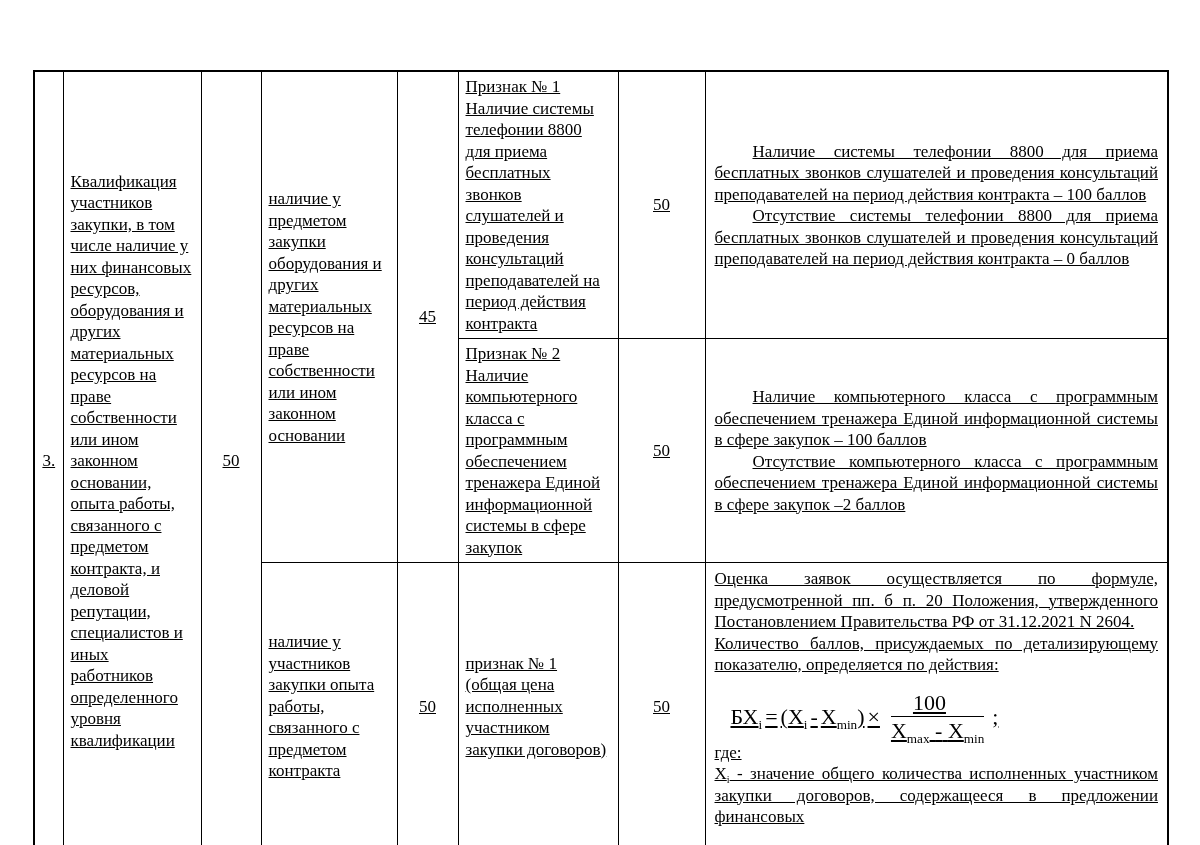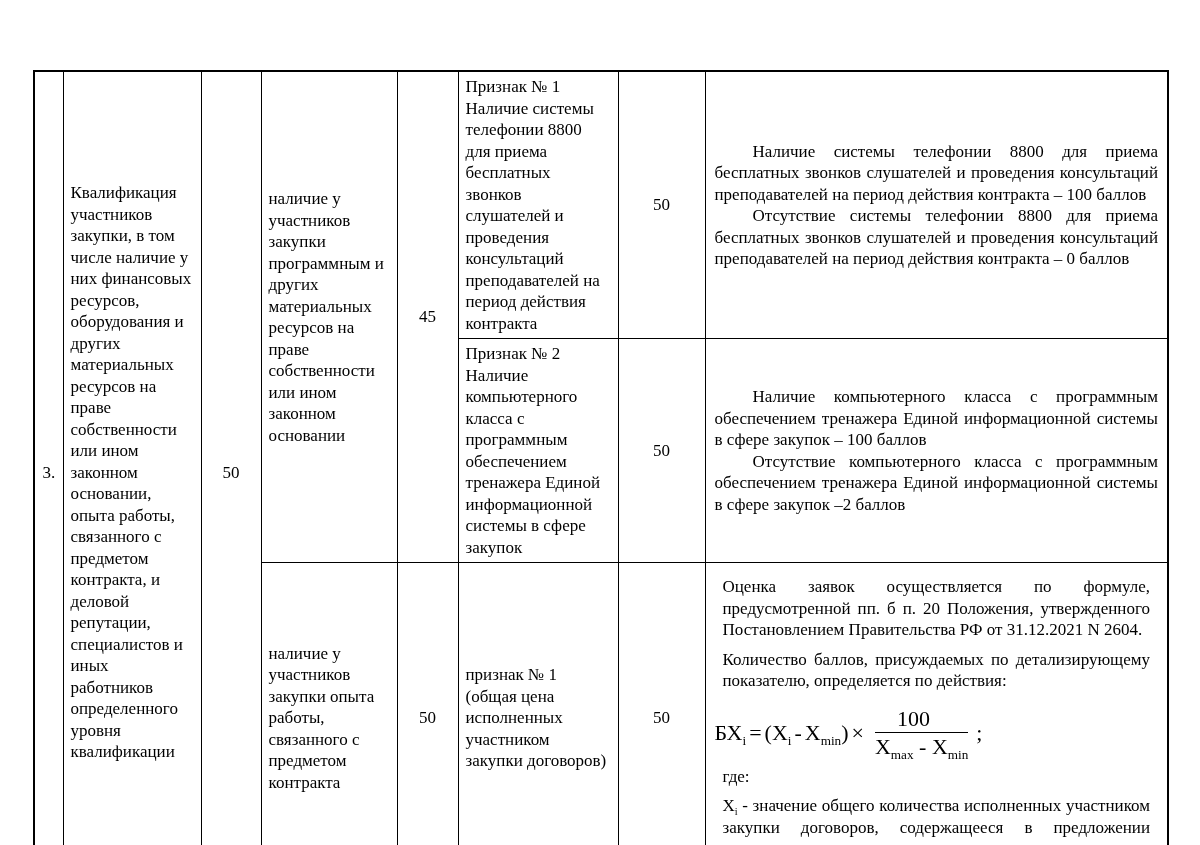--- a/index.html
+++ b/index.html
@@ -22,32 +22,33 @@
     table-layout: fixed;
   }
   table.criteria { border: 2px solid #000; border-bottom-width: 3px; }
   td {
     border: 1.5px solid #000;
     vertical-align: middle;
     font-size: 17px;
     line-height: 21.5px;
     padding: 4px 7px;
     overflow: hidden;
+    text-decoration: underline;
   }
   td.num { text-align: center; padding: 7px 2px; }
   td.va-top { vertical-align: top; }
   td.preline { white-space: pre-line; }
   td.detail { padding: 4px 9px; }
   td.detail p { text-align: justify; text-indent: 38px; margin: 0; }
   td.formula-cell { padding: 5px 9px; vertical-align: top; }
-  td.formula-cell p { text-align: justify; text-indent: 0; margin: 8px; }
+  td.formula-cell p { text-align: justify; text-indent: 0; margin: 0; }
   sub { font-size: 0.6em; line-height: 0; }
   .formula {
     font-size: 22px;
-    margin: 16px 0 0 0;
+    margin: 16px 0 0 16px;
     display: flex; align-items: center;
     white-space: nowrap;
   }
   .formula .sp { margin: 0 3px; }
   .frac { display: inline-block; text-align: left; vertical-align: middle; margin: 0 8px; }
   .frac .fnum { display: block; border-bottom: 1.5px solid #000; padding: 0 22px 3px; }
   .frac .fden { display: block; padding-top: 3px; }
   .where { margin-top: 26px; }
   .definition { margin-top: 16px; text-align: justify; }
 </style>
@@ -64,21 +65,21 @@
       <col style="width:61px">
       <col style="width:160px">
       <col style="width:87px">
       <col style="width:463px">
     </colgroup>
     <tbody>
       <tr style="height:217px">
         <td class="num" rowspan="3">3.</td>
         <td rowspan="3">Квалификация участников закупки, в том числе наличие у них финансовых ресурсов, оборудования и других материальных ресурсов на праве собственности или ином законном основании, опыта работы, связанного с предметом контракта, и деловой репутации, специалистов и иных работников определенного уровня квалификации</td>
         <td class="num" rowspan="3">50</td>
-        <td rowspan="2">наличие у участников закупки программным и других материальных ресурсов на праве собственности или ином законном основании</td>
+        <td rowspan="2">наличие у предметом закупки оборудования и других материальных ресурсов на праве собственности или ином законном основании</td>
         <td class="num" rowspan="2">45</td>
         <td class="va-top preline">Признак № 1
 Наличие системы телефонии 8800 для приема бесплатных звонков слушателей и проведения консультаций преподавателей на период действия контракта</td>
         <td class="num">50</td>
         <td class="detail">
           <p>Наличие системы телефонии 8800 для приема бесплатных звонков слушателей и проведения консультаций преподавателей на период действия контракта – 100 баллов</p>
           <p>Отсутствие системы телефонии 8800 для приема бесплатных звонков слушателей и проведения консультаций преподавателей на период действия контракта – 0 баллов</p>
         </td>
       </tr>
       <tr style="height:206px">
@@ -114,18 +115,18 @@
                 <span>Х</span><sub>max</sub>
                 <span>-</span>
                 <span>Х</span><sub>min</sub>
               </span>
             </span>
             <span>;</span>
           </div>
 
           <p class="where">где:</p>
 
-          <p class="definition"><span>Х</span><sub>i</sub><span> - значение общего количества исполненных участником закупки договоров, содержащееся в предложении участника</span></p>
+          <p class="definition"><span>Х</span><sub>i</sub><span> - значение общего количества исполненных участником закупки договоров, содержащееся в предложении финансовых</span></p>
         </td>
       </tr>
     </tbody>
   </table>
 </div>
 
 </body></html>

